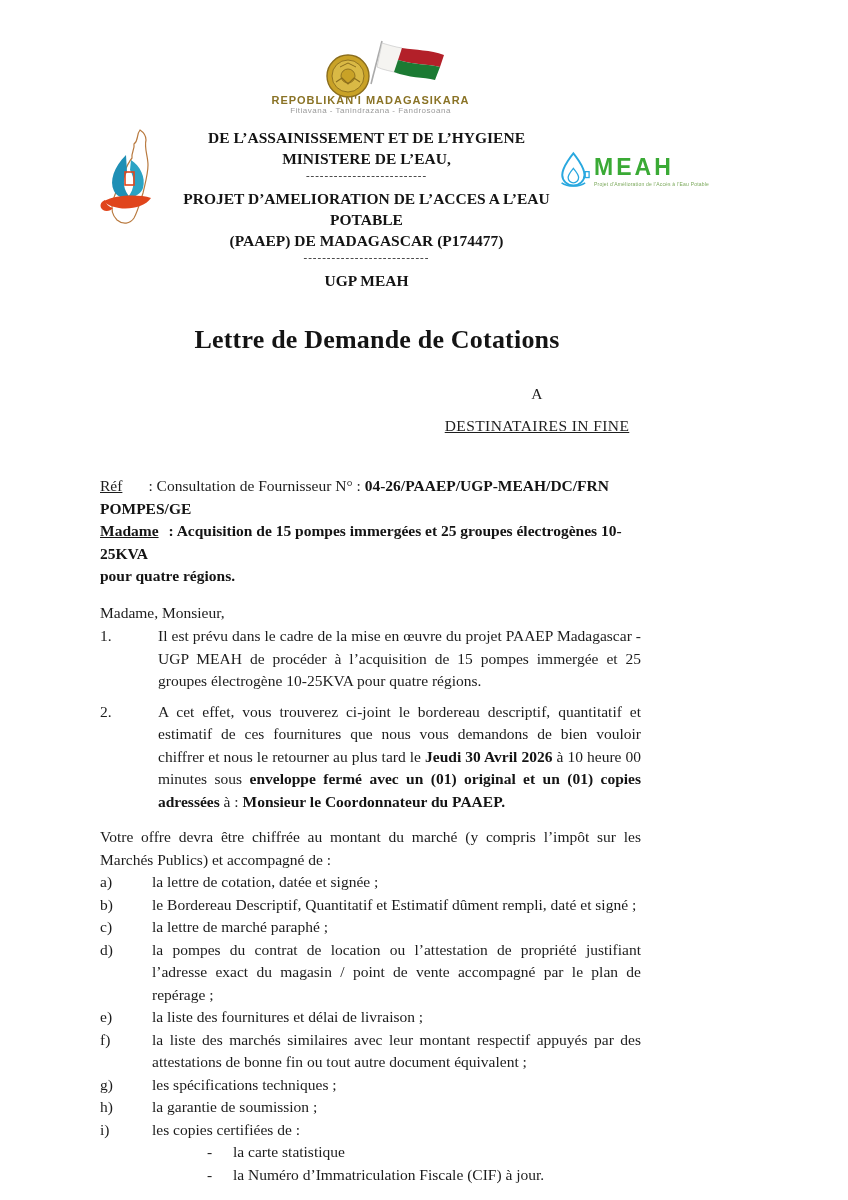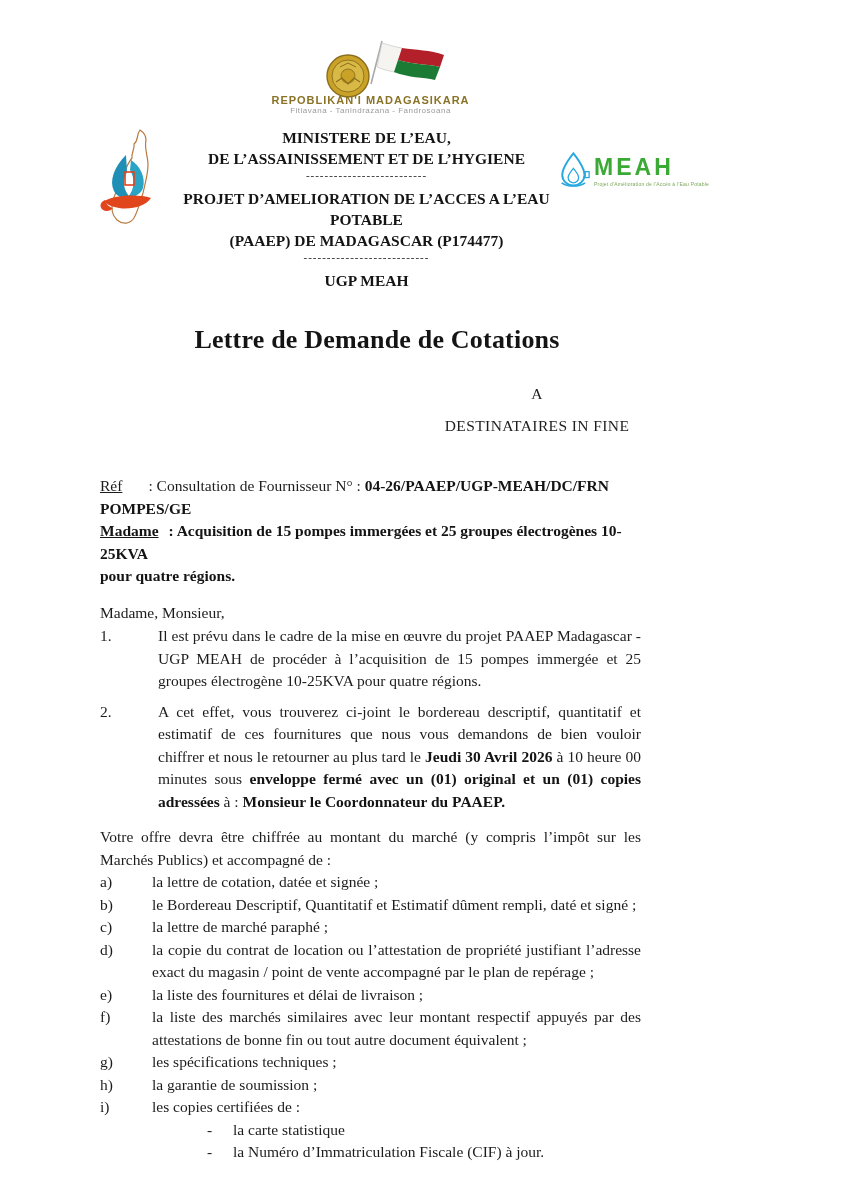--- a/index.html
+++ b/index.html
@@ -41,21 +41,21 @@
     font-size:5px;color:#7aa85a;letter-spacing:.2px;margin-top:2px;white-space:nowrap;
   }
   
   .doc-title{
     text-align:center;font-size:26px;font-weight:bold;color:#141414;
     margin:34px 0 0 0;letter-spacing:.2px;padding-left:13px;
   }
   
   .recipient{margin-left:327px;width:420px;text-align:center;margin-top:30px;font-size:15.5px;}
   .recipient-to{letter-spacing:.5px;}
-  .recipient-line{margin-top:14px;letter-spacing:.4px;}
+  .recipient-line{margin-top:14px;letter-spacing:.4px;text-decoration:underline;}
   
   .body{margin:40px 100px 0 100px;font-size:15.5px;line-height:22.5px;color:#1c1c1c;}
   .body p{margin:0;}
   .u{text-decoration:underline;font-family:Liberation Serif, serif;}
   b,.b{font-weight:bold;color:#141414;}
   .ref-label{margin-right:26px;}
   .objet-label{margin-right:6px;}
   .salutation{margin-top:14px !important;}
   .num-item{display:flex;margin-top:1px;}
   .num-item .num{width:28px;flex:0 0 auto;}
@@ -109,22 +109,22 @@
         <path d="M55,33 C64,39 70,50 67,61 C65,67 58,71 52,70 C59,62 59,51 54,43 Z" fill="#2ba3c4"></path>
 
         <rect x="49" y="45" width="9" height="13" fill="none" stroke="#e0451c" stroke-width="1.6"></rect>
 
         <path d="M28,74 C40,68 62,67 75,71 C70,79 55,83 43,81 C37,80 31,78 28,74 Z" fill="#e0451c"></path>
         <path d="M29,73 C24,75 23,80 27,83 C30,85 35,84 37,81 C33,80 30,77 29,73 Z" fill="#e0451c"></path>
       </svg>
     </div>
 
     <div class="header-center">
+      <div>DE L’ASSAINISSEMENT ET DE L’HYGIENE</div>
       <div>MINISTERE DE L’EAU,</div>
-      <div>DE L’ASSAINISSEMENT ET DE L’HYGIENE</div>
       <div class="divider">--------------------------</div>
       <div class="hdr-gap">PROJET D’AMELIORATION DE L’ACCES A L’EAU POTABLE</div>
       <div>(PAAEP) DE MADAGASCAR (P174477)</div>
       <div class="divider">---------------------------</div>
       <div class="hdr-gap">UGP MEAH</div>
     </div>
 
     <div class="logo-right">
       <div class="paaep-wrap">
         <svg width="52" height="60" viewBox="0 0 52 60">
@@ -176,21 +176,21 @@
     <div class="req">
         <span class="lbl">b)</span>
         <div class="txt">le Bordereau Descriptif, Quantitatif et Estimatif dûment rempli, daté et signé ;</div>
       </div>
     <div class="req">
         <span class="lbl">c)</span>
         <div class="txt">la lettre de marché paraphé ;</div>
       </div>
     <div class="req">
         <span class="lbl">d)</span>
-        <div class="txt">la copie du contrat de location ou l’attestation de propriété justifiant l’adresse exact du magasin / point de vente accompagné par le plan de repérage ;</div>
+        <div class="txt">la pompes du contrat de location ou l’attestation de propriété justifiant l’adresse exact du magasin / point de vente accompagné par le plan de repérage ;</div>
       </div>
     <div class="req">
         <span class="lbl">e)</span>
         <div class="txt">la liste des fournitures et délai de livraison ;</div>
       </div>
     <div class="req">
         <span class="lbl">f)</span>
         <div class="txt">la liste des marchés similaires avec leur montant respectif appuyés par des attestations de bonne fin ou tout autre document équivalent ;</div>
       </div>
     <div class="req">

